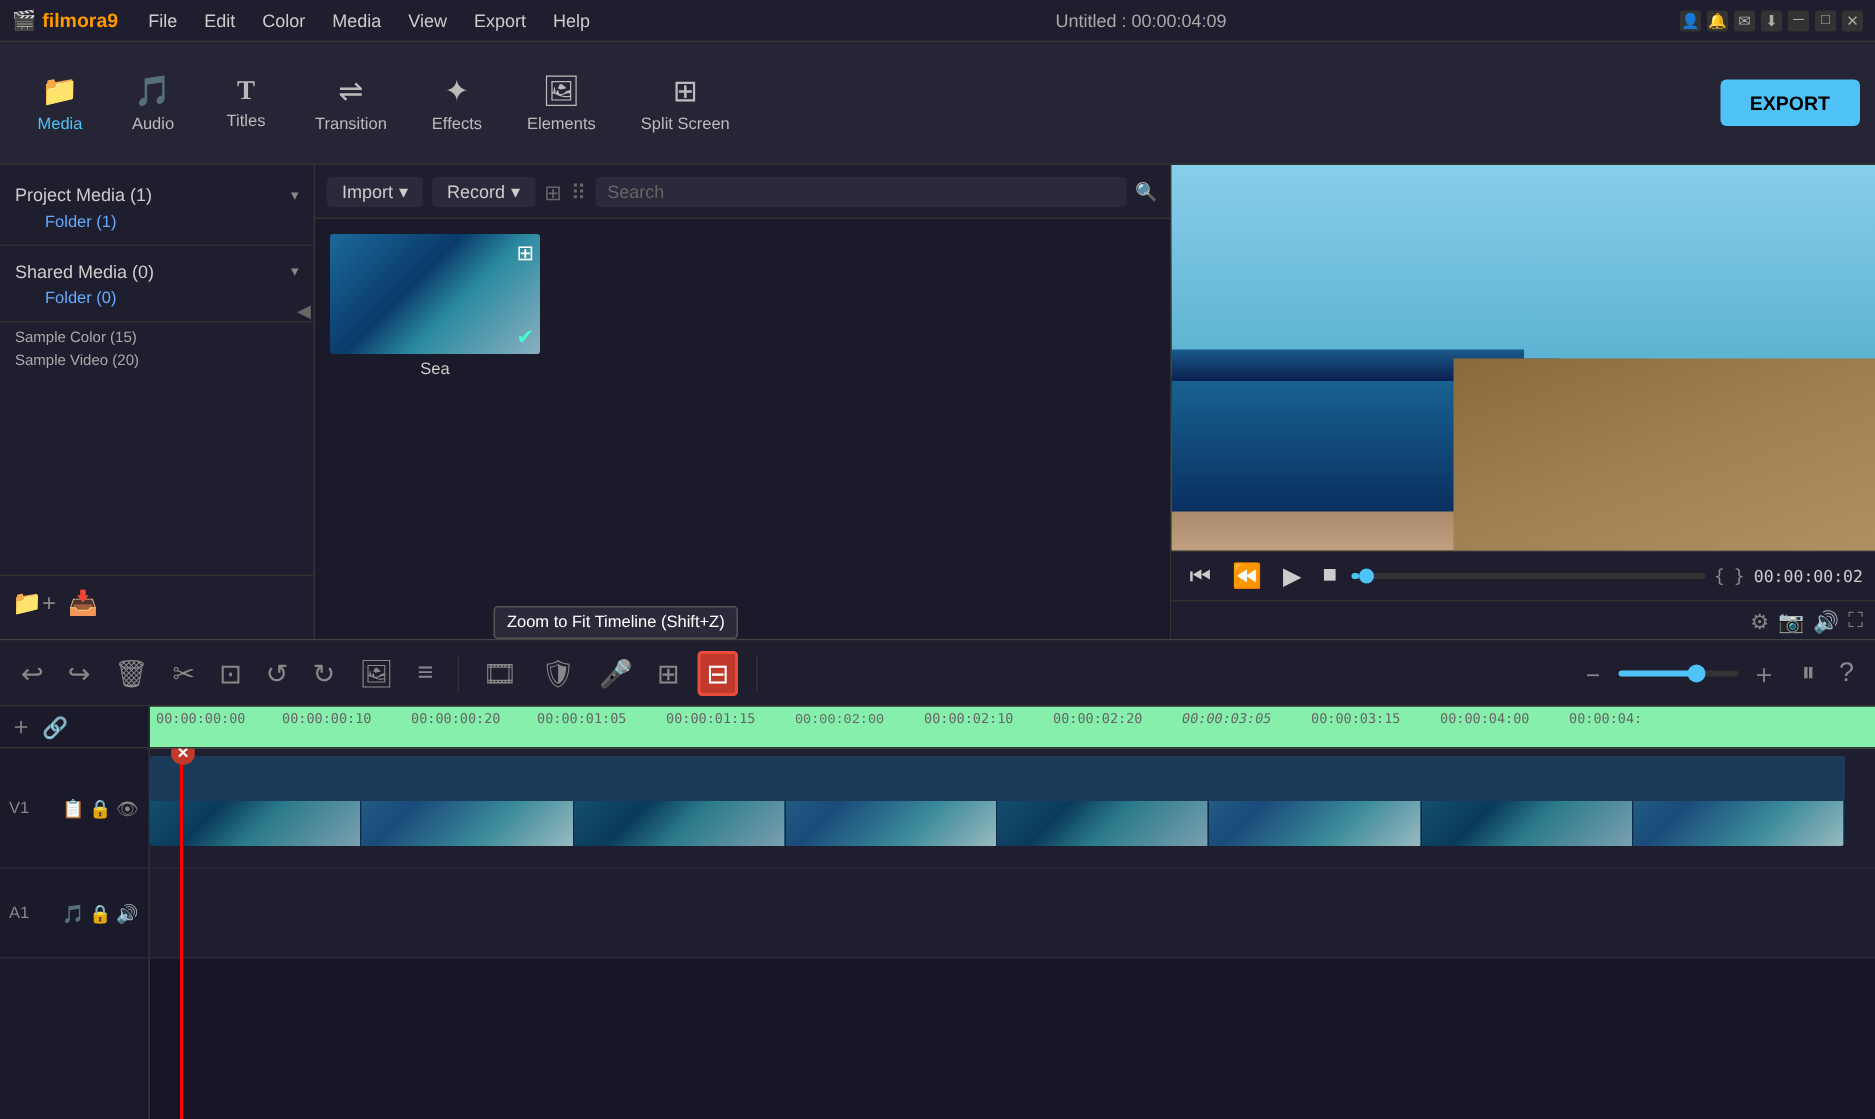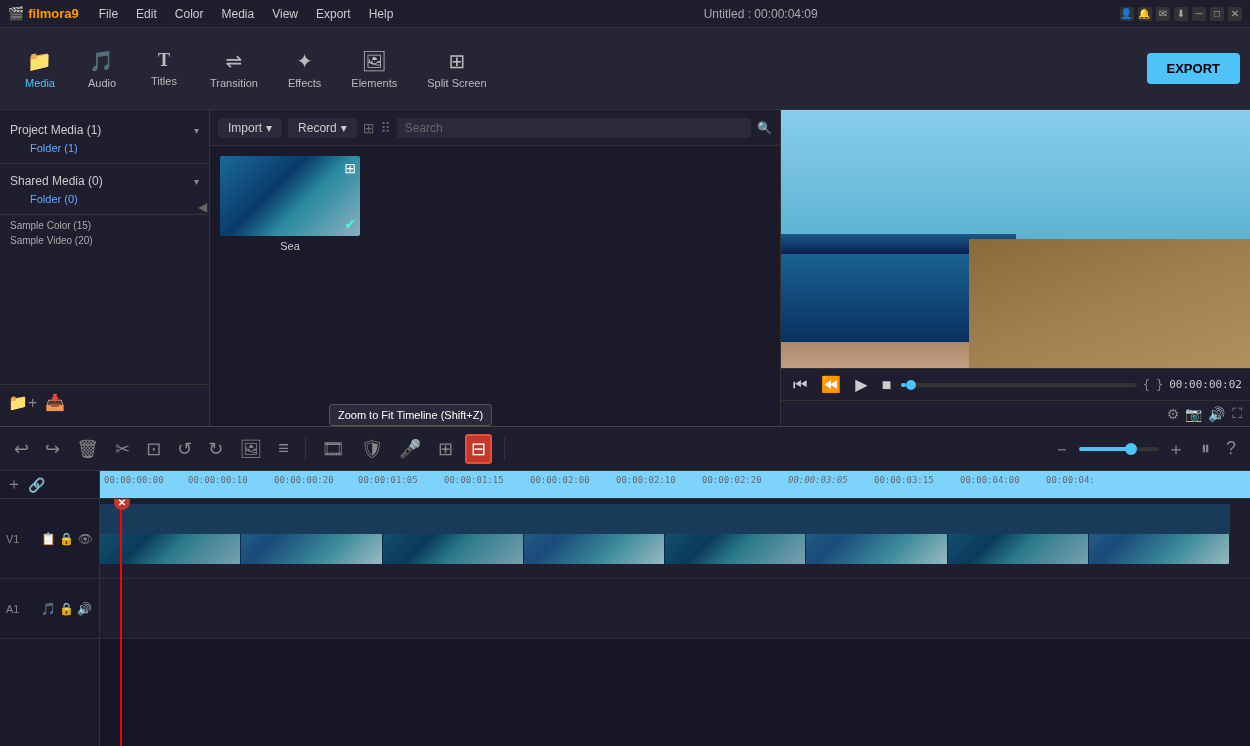--- a/index.html
+++ b/index.html
@@ -72,21 +72,21 @@
     .tl-zoom-fill { height: 100%; background: #4fc3f7; border-radius: 2px; width: 60%; }
     .tl-zoom-dot { width: 12px; height: 12px; background: #4fc3f7; border-radius: 50%; position: absolute; top: -4px; left: 58%; }
     .tooltip-box { background: #2a2a3a; border: 1px solid #555; padding: 4px 8px; border-radius: 3px; color: #fff; font-size: 11px; white-space: nowrap; position: absolute; top: -30px; right: 0; z-index: 100; }
 
     
     .timeline-content { flex: 1; display: flex; overflow: hidden; }
     .timeline-tracks-label { width: 100px; background: #1a1a2a; border-right: 1px solid #333; display: flex; flex-direction: column; }
     .track-label { height: 80px; display: flex; align-items: center; padding: 0 6px; gap: 22px; border-bottom: 1px solid #2a2a3a; color: #888; font-size: 11px; }
     .track-label-audio { height: 60px; }
     .timeline-right { flex: 1; overflow: hidden; display: flex; flex-direction: column; }
-    .timeline-ruler { height: 28px; background: #7dd3fc; border-bottom: 1px solid #333; position: relative; overflow: hidden; }
+    .timeline-ruler { height: 28px; background: #86efac; border-bottom: 1px solid #333; position: relative; overflow: hidden; }
     .ruler-label { color: #666; font-size: 9px; font-family: monospace; position: absolute; top: 4px; }
     .timeline-tracks { flex: 1; position: relative; overflow: hidden; }
     .video-track { height: 80px; background: #1e1e2e; border-bottom: 1px solid #2a2a3a; position: relative; }
     .audio-track { height: 60px; background: #1e1e2e; border-bottom: 1px solid #2a2a3a; }
     .video-clip { position: absolute; left: 0; top: 5px; right: 20px; height: 60px; background: linear-gradient(90deg, #1a4a6a, #2a6a9a, #1a4a6a); border-radius: 3px; overflow: hidden; display: flex; align-items: center; }
     .video-clip-thumb-strip { display: flex; height: 100%; width: 100%; }
     .video-clip-thumb { flex: 1; background: linear-gradient(135deg, #1a5a7a 0%, #0a3a5a 40%, #2a7a8a 60%, #7aa0b0 100%); border-right: 1px solid #0a2a4a; }
     .clip-label { position: absolute; top: 2px; left: 6px; color: #fff; font-size: 10px; font-weight: bold; }
     .audio-clip { position: absolute; left: 0; top: 5px; right: 20px; height: 30px; background: #1a3a5a; border-radius: 2px; }
     .playhead { position: absolute; top: 0; left: 20px; width: 2px; height: 100%; background: #f00; z-index: 10; }
@@ -315,21 +315,21 @@
     </div>
 
     <div class="timeline-right">
 
       <div class="timeline-ruler" style="position:relative; height:28px;">
         <span class="ruler-label" style="left:4px;">00:00:00:00</span>
         <span class="ruler-label" style="left:88px;">00:00:00:10</span>
         <span class="ruler-label" style="left:174px;">00:00:00:20</span>
         <span class="ruler-label" style="left:258px;">00:00:01:05</span>
         <span class="ruler-label" style="left:344px;">00:00:01:15</span>
-        <span class="ruler-label" style="left:430px;">00:00:02:00</span>
+        <span class="ruler-label" style="left:430px;font-family:Liberation Mono, monospace;">00:00:02:00</span>
         <span class="ruler-label" style="left:516px;">00:00:02:10</span>
         <span class="ruler-label" style="left:602px;">00:00:02:20</span>
         <span class="ruler-label" style="left:688px;font-style:italic;">00:00:03:05</span>
         <span class="ruler-label" style="left:774px;">00:00:03:15</span>
         <span class="ruler-label" style="left:860px;">00:00:04:00</span>
         <span class="ruler-label" style="left:946px;">00:00:04:</span>
       </div>
 
       <div class="timeline-tracks">
 

